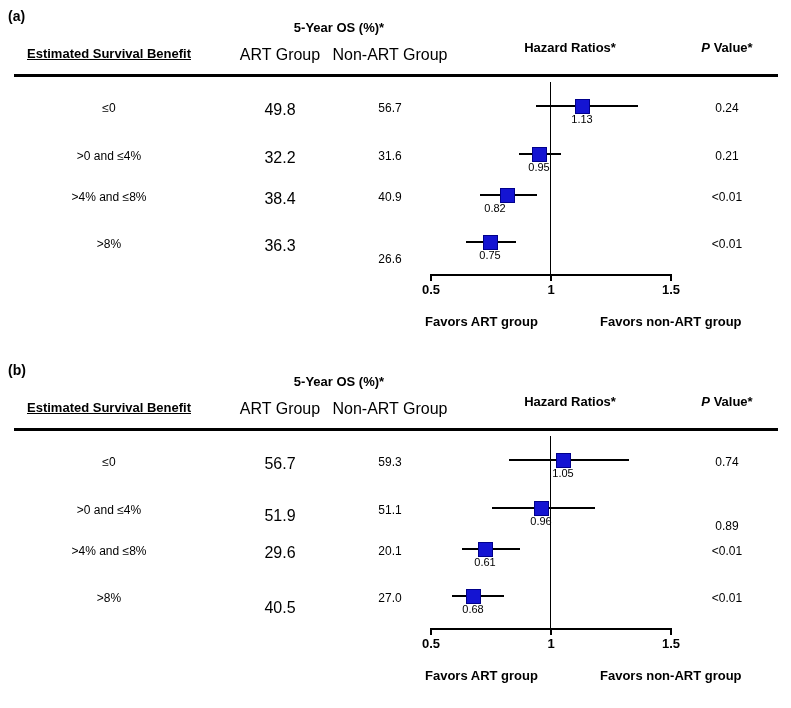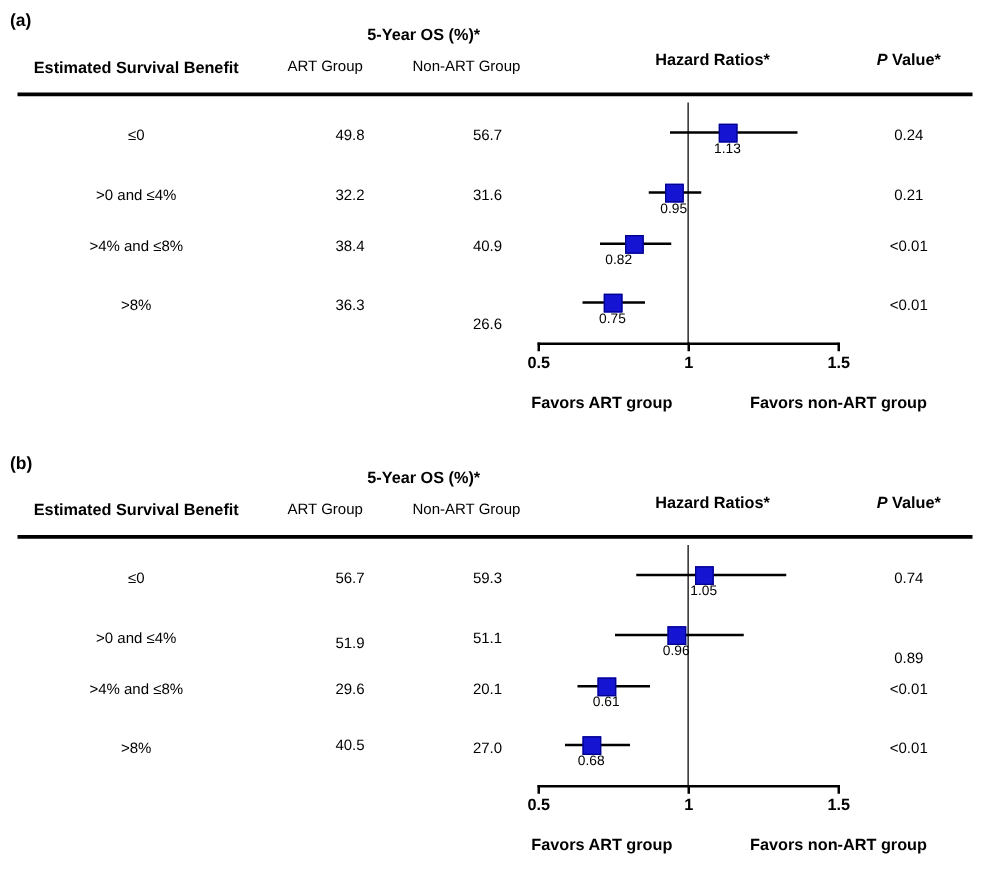--- a/index.html
+++ b/index.html
@@ -32,30 +32,30 @@
   }
 
   
   .hdr {
     position: absolute;
     font-weight: bold;
     font-size: 13px;
     text-align: center;
     white-space: nowrap;
   }
-  .hdr-est { left: 14px;  top: 46px; width: 190px; }
+  .hdr-est { left: 14px;  top: 46px; width: 190px; text-decoration: underline; }
   .hdr-os  { left: 230px; top: 20px; width: 218px; }
   .hdr-hr  { left: 470px; top: 40px; width: 200px; }
   .hdr-p   { left: 672px; top: 40px; width: 110px; }
   .hdr-p i { font-style: italic; font-weight: bold; }
 
   .subhdr {
     position: absolute;
-    font-size: 12px;
-    text-align: left;
+    font-size: 16px;
+    text-align: center;
     white-space: nowrap;
   }
   .sub-art  { left: 230px; top: 46px; width: 100px; }
   .sub-nart { left: 330px; top: 46px; width: 120px; }
 
   .rule {
     position: absolute;
     left: 14px;
     width: 764px;
     height: 3px;
@@ -70,21 +70,21 @@
     width: 190px;
     text-align: center;
     font-size: 12px;
     white-space: nowrap;
   }
   .cell-art {
     position: absolute;
     left: 230px;
     width: 100px;
     text-align: center;
-    font-size: 12px;
+    font-size: 16px;
   }
   .cell-nart {
     position: absolute;
     left: 330px;
     width: 120px;
     text-align: center;
     font-size: 12px;
   }
   .cell-p {
     position: absolute;
@@ -247,21 +247,21 @@
   <div class="cell-art" style="top:153px">51.9</div>
   <div class="cell-nart" style="top:149px">51.1</div>
   <div class="cell-p" style="top:165px">0.89</div>
 
   <div class="row-label" style="top:190px">&gt;4% and ≤8%</div>
   <div class="cell-art" style="top:190px">29.6</div>
   <div class="cell-nart" style="top:190px">20.1</div>
   <div class="cell-p" style="top:190px">&lt;0.01</div>
 
   <div class="row-label" style="top:237px">&gt;8%</div>
-  <div class="cell-art" style="top:235px">40.5</div>
+  <div class="cell-art" style="top:245px">40.5</div>
   <div class="cell-nart" style="top:237px">27.0</div>
   <div class="cell-p" style="top:237px">&lt;0.01</div>
 
   <div class="plot">
     <div class="null-line"></div>
     <div class="axis-line"></div>
     <div class="tick" style="left:10px"></div>
     <div class="tick" style="left:130px"></div>
     <div class="tick" style="left:250px"></div>
     <div class="tick-lbl" style="left:-9px">0.5</div>

